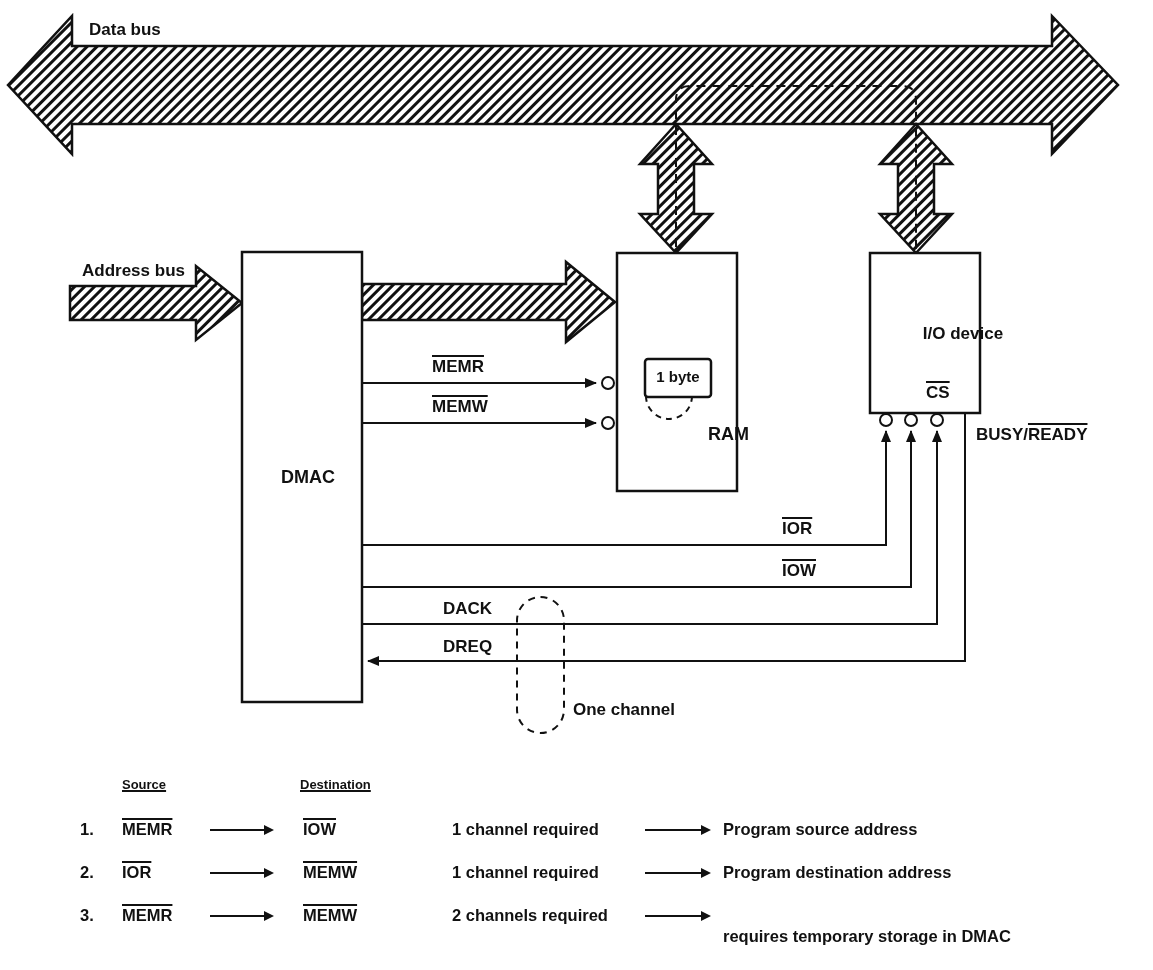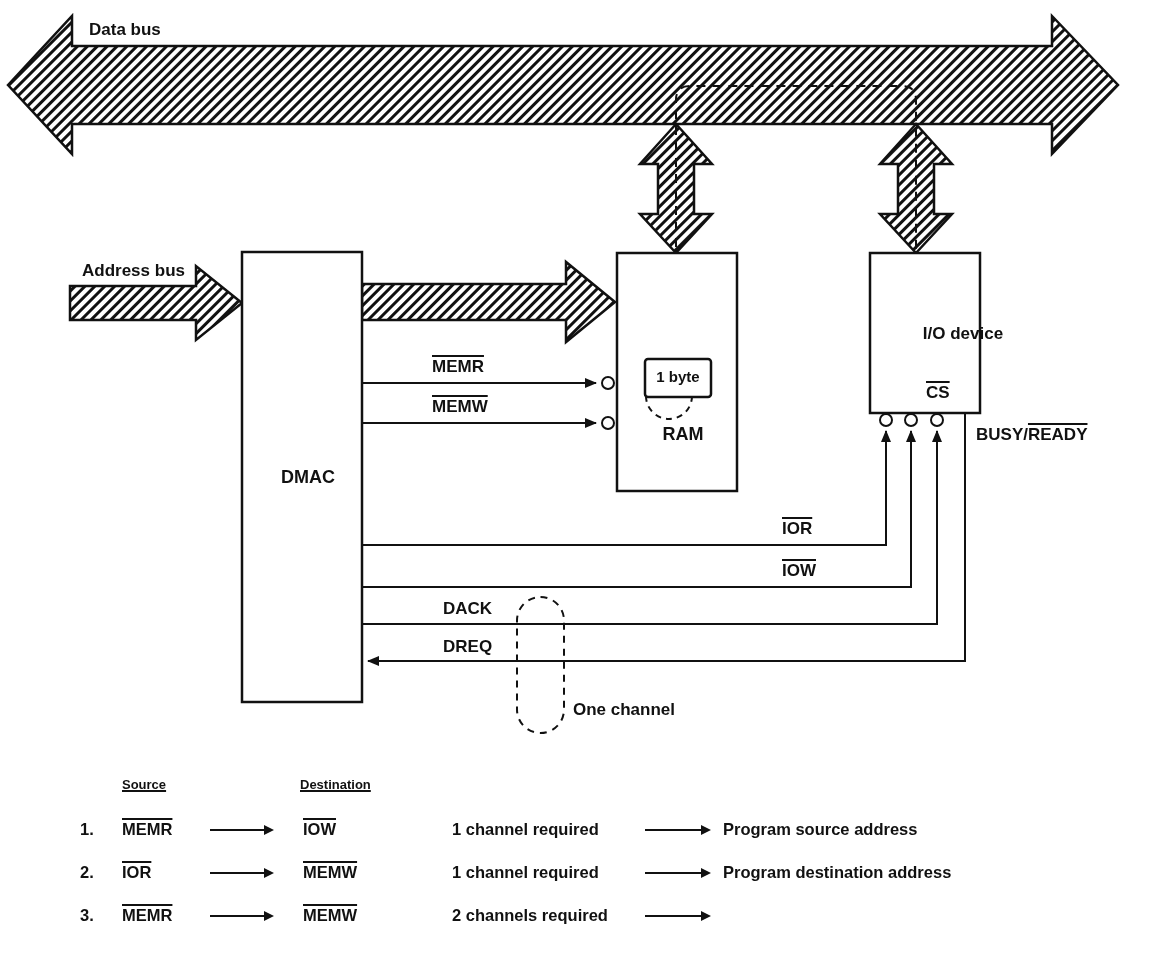--- a/index.html
+++ b/index.html
@@ -87,21 +87,21 @@
     <path d="M965,413 L965,661 L368,661" fill="none" stroke="#111" stroke-width="2" marker-end="url(#arrR)"></path>
 
     <rect x="517" y="597" width="47" height="136" rx="23.5" fill="none" stroke="#111" stroke-width="2" stroke-dasharray="7,6"></rect>
   </svg>
 
   <div class="lbl whitebg" style="left:86px; top:20px;">Data bus</div>
   <div class="lbl" style="left:82px; top:261px;">Address bus</div>
   <div class="lbl big center" style="left:242px; top:467px; width:132px;">DMAC</div>
   <div class="lbl ovl" style="left:432px; top:357px;">MEMR</div>
   <div class="lbl ovl" style="left:432px; top:397px;">MEMW</div>
-  <div class="lbl big center" style="left:617px; top:424px; width:132px;">RAM</div>
+  <div class="lbl big center" style="left:617px; top:424px; width:132px;text-align:right;">RAM</div>
   <div class="lbl small center" style="left:645px; top:368px; width:66px;">1 byte</div>
   <div class="lbl center" style="left:900px; top:324px; width:110px;margin-left:8px;">I/O device</div>
   <div class="lbl ovl" style="left:926px; top:383px;">CS</div>
   <div class="lbl" style="left:976px; top:425px;"><span>BUSY/</span><span class="ovl">READY</span></div>
   <div class="lbl ovl" style="left:782px; top:519px;">IOR</div>
   <div class="lbl ovl" style="left:782px; top:561px;">IOW</div>
   <div class="lbl" style="left:443px; top:599px;">DACK</div>
   <div class="lbl" style="left:443px; top:637px;">DREQ</div>
   <div class="lbl" style="left:573px; top:700px;">One channel</div>
 
@@ -130,15 +130,16 @@
     <span class="c-desc2"></span>
   </div>
 
   <div class="trow" style="top:906px;">
     <span class="c-num">3.</span>
     <span class="c-src">MEMR</span>
     <span class="c-arrow1 h-arrow"></span>
     <span class="c-dst">MEMW</span>
     <span class="c-chan">2 channels required</span>
     <span class="c-arrow2 h-arrow"></span>
+    <span class="c-desc2">requires temporary storage in DMAC</span>
   </div>
 
 </div>
 
 </body></html>

